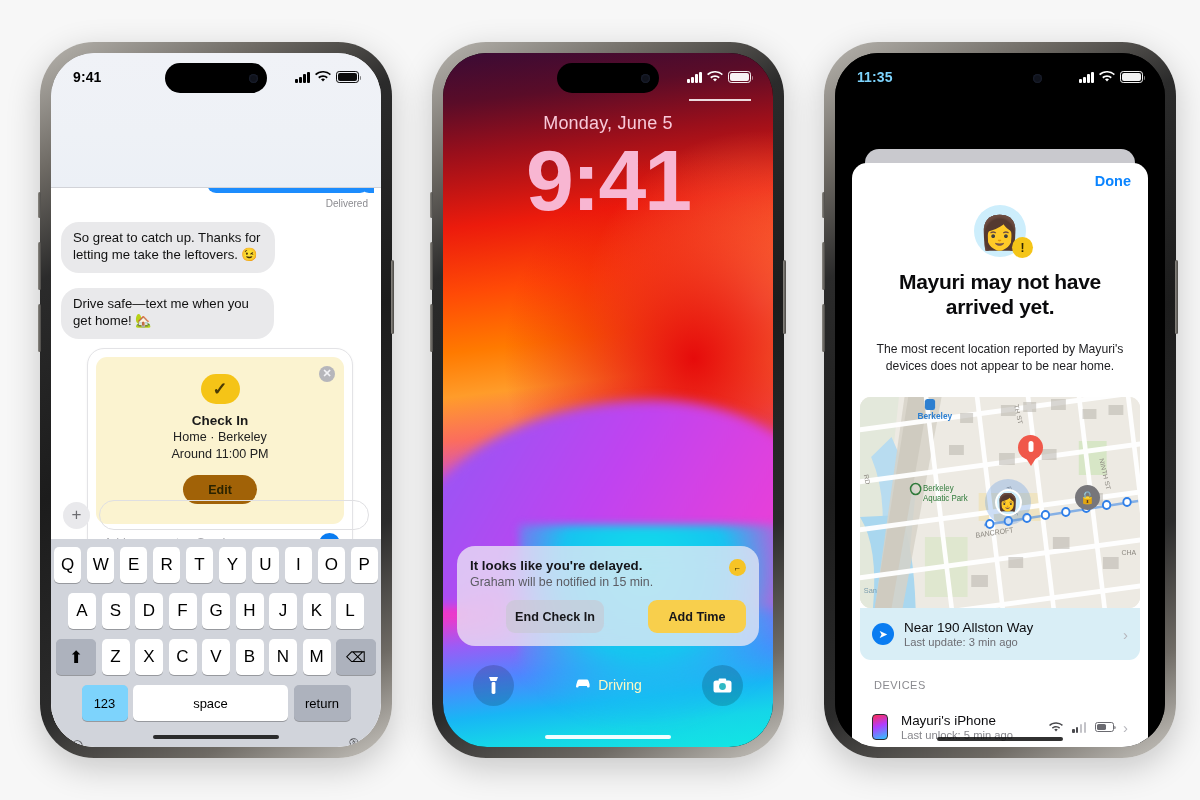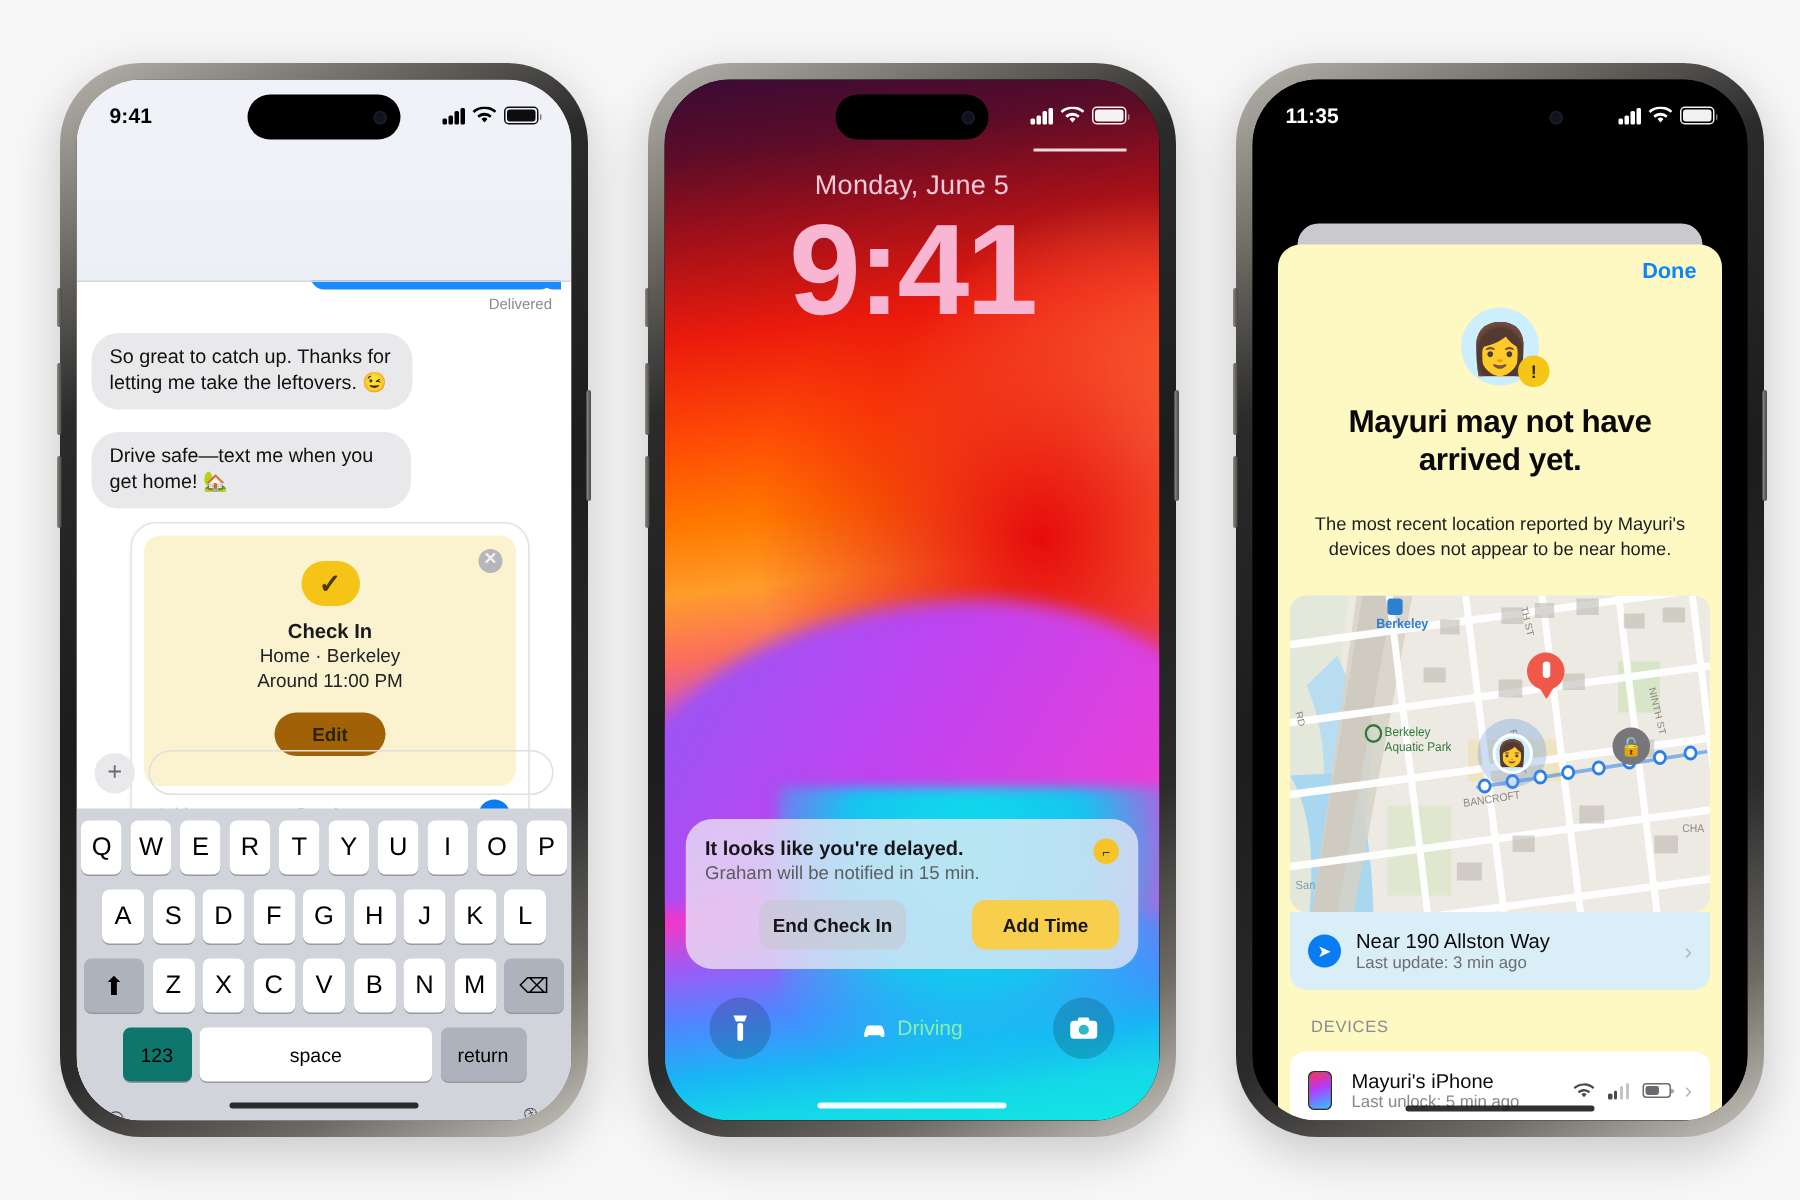--- a/index.html
+++ b/index.html
@@ -165,21 +165,21 @@
   }
   .krow{display:flex;justify-content:center;gap:5.5px;margin-bottom:10px;}
   .key{
     background:#fff;border-radius:5px;height:36px;width:28px;
     display:flex;align-items:center;justify-content:center;
     font-size:17px;color:#000;box-shadow:0 1px 0 rgba(0,0,0,.28);
   }
   .krow.r2{padding:0 14px;}
   .krow.r3{padding:0 0;}
   .key.wide{width:40px;background:#adb2bd;}
-  .key.num{width:46px;background:#0f766e;font-size:13px;}
+  .key.num{width:46px;background:#7dd3fc;font-size:13px;}
   .key.space{flex:1;max-width:155px;background:#fff;font-size:13px;}
   .key.ret{width:57px;background:#adb2bd;font-size:13px;}
   .kbot{display:flex;justify-content:space-between;align-items:center;padding:4px 14px 0;}
   .kbot span{font-size:18px;color:#3b3b3e;opacity:.85;}
   .home-ind{
     position:absolute;left:50%;transform:translateX(-50%);bottom:8px;
     width:126px;height:4.5px;border-radius:3px;background:#0d0d0d;opacity:.85;
   }
 
   
@@ -237,34 +237,34 @@
   .nbtn.yellow{background:#f8cf4c;}
   .lock-bottom{
     position:absolute;left:0;right:0;bottom:40px;height:44px;
     display:flex;align-items:center;justify-content:space-between;padding:0 30px;
   }
   .lock-btn{
     width:41px;height:41px;border-radius:50%;background:rgba(0,0,0,.17);
     display:flex;align-items:center;justify-content:center;color:#fff;font-size:17px;
   }
   .driving{
-    display:flex;align-items:flex-end;gap:6px;color:#86efac;font-size:14px;font-weight:400;
+    display:flex;align-items:flex-start;gap:6px;color:#fef9c3;font-size:14px;font-weight:400;
   }
   .home-ind.white{background:#fff;opacity:.95;}
 
   
   #phone-right { left: 824px; top: 42px; width: 352px; height: 716px; }
   .fm-screen{background:#000;}
   .sheet-behind{
     position:absolute;left:30px;right:30px;top:96px;height:40px;
     background:#c9c9ce;border-radius:14px 14px 0 0;
   }
   .sheet{
     position:absolute;left:17px;right:17px;top:110px;bottom:0;
-    background:#fef9c3;border-radius:15px 15px 0 0;overflow:hidden;
+    background:#ffffff;border-radius:15px 15px 0 0;overflow:hidden;
   }
   .done{
     position:absolute;right:17px;top:10px;color:#0a84ff;font-size:14.5px;font-weight:600;
   }
   .fm-avatar{
     position:absolute;left:50%;transform:translateX(-50%);top:42px;
     width:52px;height:52px;border-radius:50%;
     background:#cdeefc; display:flex;align-items:center;justify-content:center;
   }
   .fm-avatar .mj{font-size:33px;line-height:1;margin-top:2px;}
@@ -544,21 +544,21 @@
 </div>
 
 <div class="phone" id="phone-right">
   <div class="side-btn" style="left:-2px;top:150px;height:26px;"></div>
   <div class="side-btn" style="left:-2px;top:200px;height:48px;"></div>
   <div class="side-btn" style="left:-2px;top:262px;height:48px;"></div>
   <div class="side-btn" style="right:-2px;top:218px;height:74px;"></div>
   <div class="phone-inner">
     <div class="screen fm-screen">
 
-      <div class="statusbar" style="color:#ffffff;">
+      <div class="statusbar" style="color:#7dd3fc;">
         <div class="time">11:35</div>
         <div class="st-right">
           <div class="bars">
               <i style="background:#fff"></i>
               <i style="background:#fff"></i>
               <i style="background:#fff"></i>
               <i style="background:#fff"></i>
             </div>
           <svg width="16" height="12" viewBox="0 0 16 12">
               <path d="M8 10.6l2-2.3a3 3 0 0 0-4 0z" fill="#fff"></path>

